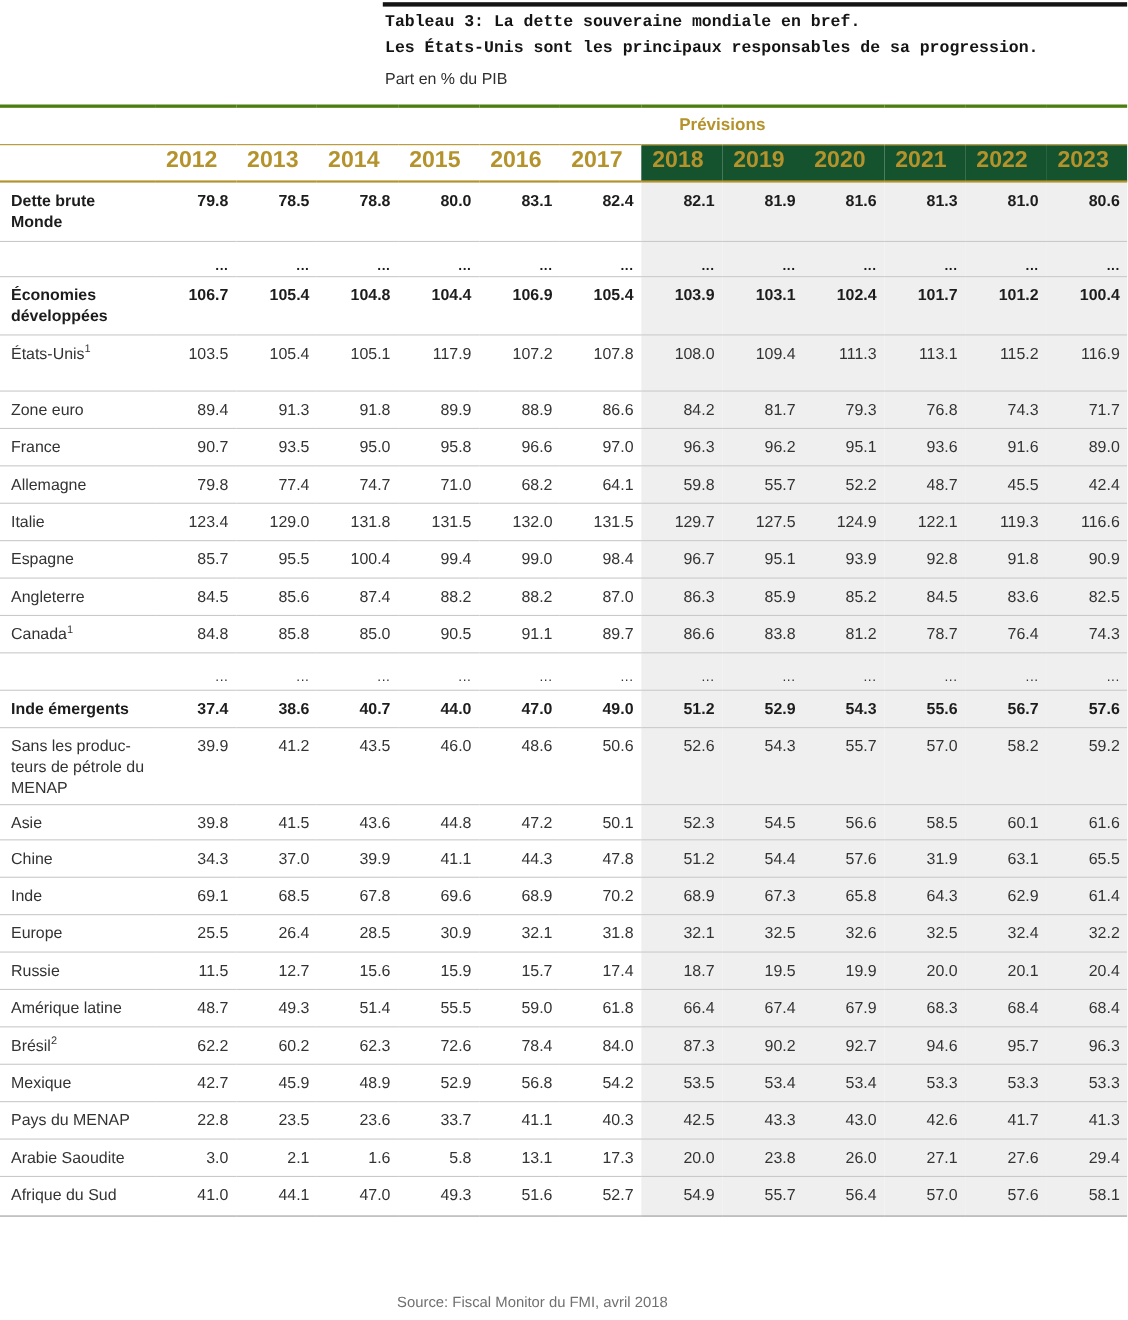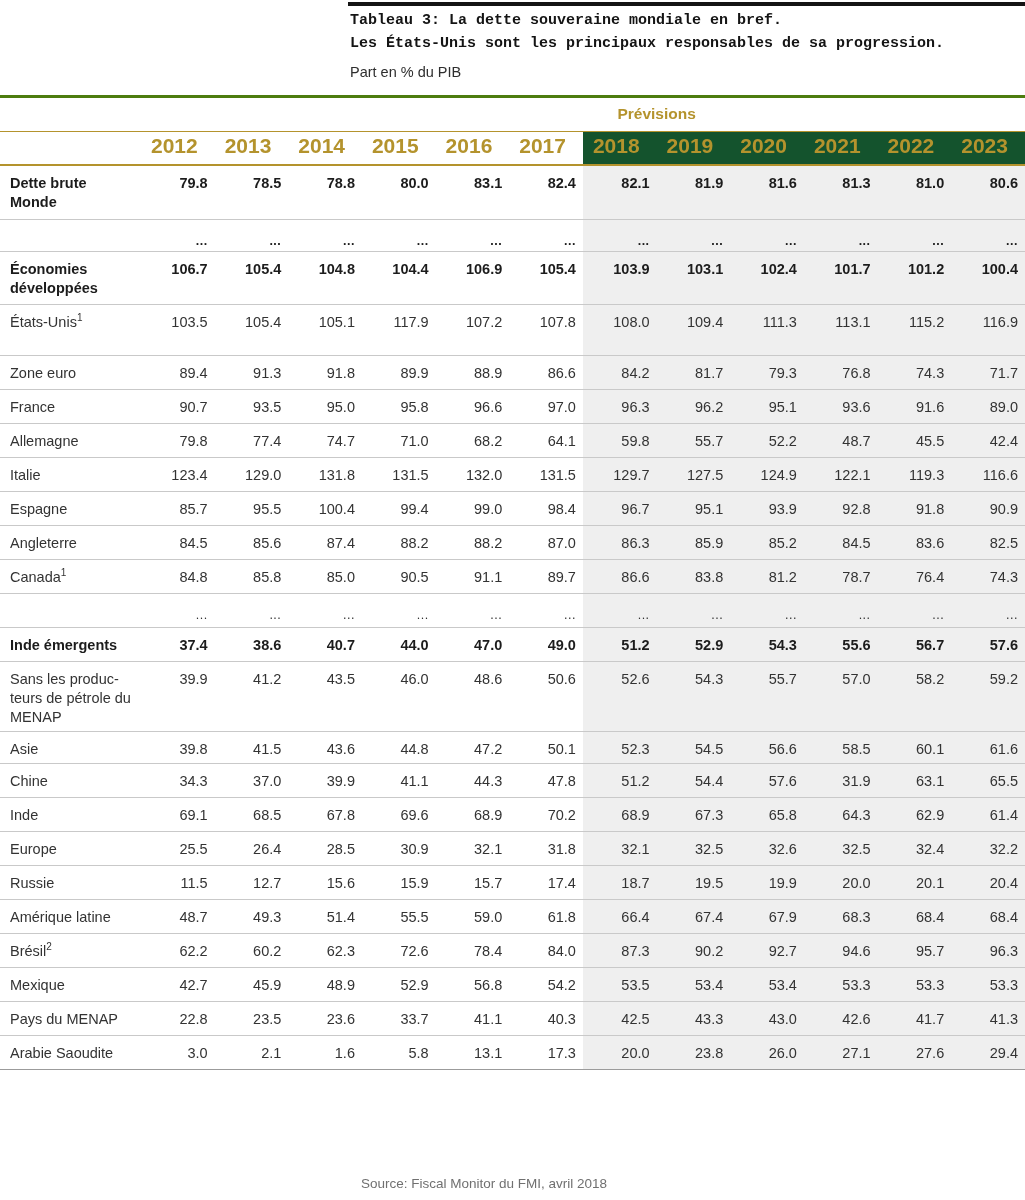--- a/index.html
+++ b/index.html
@@ -458,18 +458,33 @@
           <td>5.8</td>
           <td>13.1</td>
           <td>17.3</td>
           <td class="fc">20.0</td>
           <td class="fc">23.8</td>
           <td class="fc">26.0</td>
           <td class="fc">27.1</td>
           <td class="fc">27.6</td>
           <td class="fc">29.4</td>
         </tr>
+        <tr style="height: 36px;">
+          <td class="label">Afrique du Sud</td>
+          <td>41.0</td>
+          <td>44.1</td>
+          <td>47.0</td>
+          <td>49.3</td>
+          <td>51.6</td>
+          <td>52.7</td>
+          <td class="fc">54.9</td>
+          <td class="fc">55.7</td>
+          <td class="fc">56.4</td>
+          <td class="fc">57.0</td>
+          <td class="fc">57.6</td>
+          <td class="fc">58.1</td>
+        </tr>
       </tbody>
   </table>
 
   <div class="footer">Source: Fiscal Monitor du FMI, avril 2018</div>
 
 </div>
 
 </body></html>

